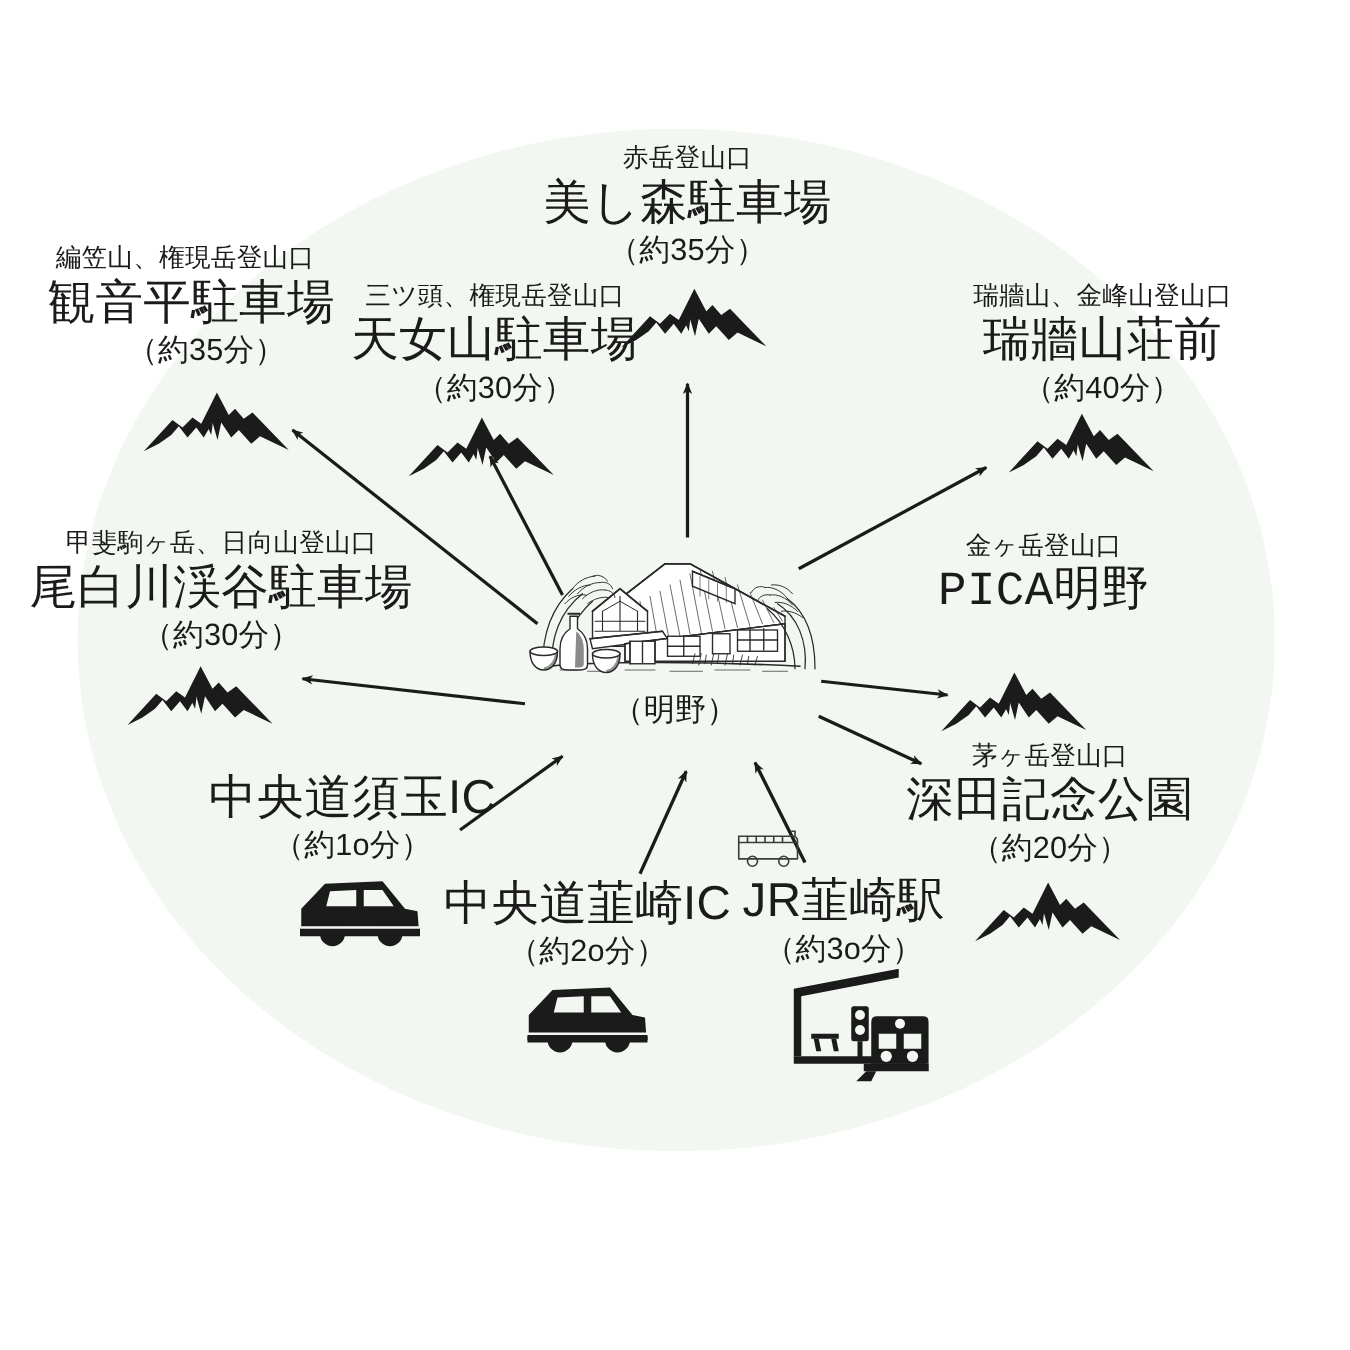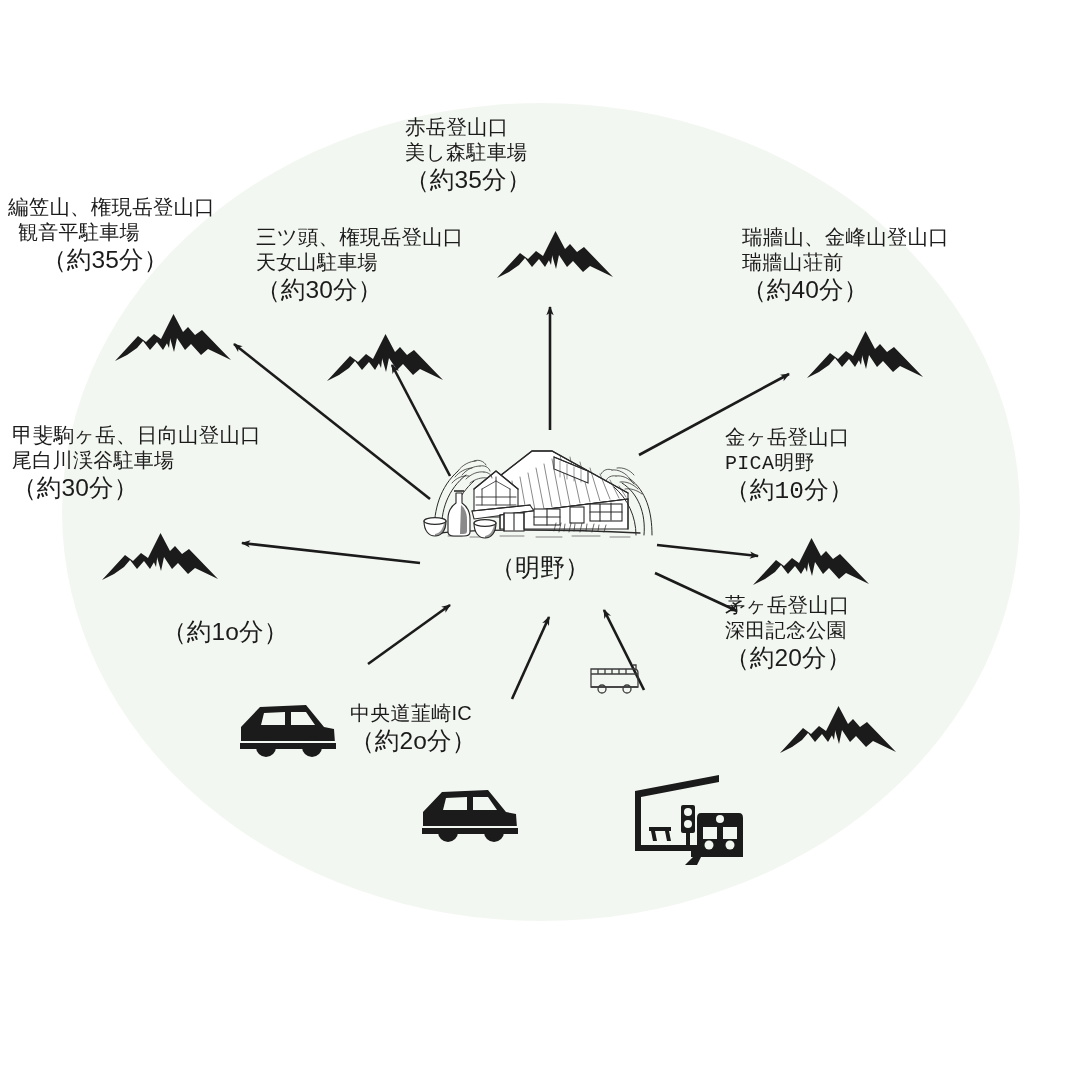--- a/index.html
+++ b/index.html
@@ -39,32 +39,32 @@
     position: absolute;
     line-height: 1.12;
     white-space: nowrap;
   }
   .node .sub {
     font-size: 20.5px;
     letter-spacing: .2px;
     display: block;
   }
   .node .main {
-    font-size: 20px;
+    font-size: 38px;
     letter-spacing: .3px;
     display: block;
     margin-top: 2px;
   }
   .node .time {
     font-size: 24.5px;
     letter-spacing: .2px;
     display: block;
     margin-top: 3px;
   }
-  .ta-c { text-align: left; }
+  .ta-c { text-align: center; }
 
   
   .ind-1 .main { margin-left: 10px; }
   .ind-1 .time { margin-left: 34px; }
 
   
   .icon {
     position: absolute;
   }
   .icon svg { display: block; }
@@ -392,32 +392,36 @@
 
   <div class="node ta-c" style="left:12px; top:424px; width:330px;">
     <span class="sub">甲斐駒ヶ岳、日向山登山口</span>
     <span class="main">尾白川渓谷駐車場</span>
     <span class="time">（約30分）</span>
   </div>
 
   <div class="node ta-c" style="left:725px; top:428px; width:220px;font-family:Liberation Mono, monospace;">
     <span class="sub">金ヶ岳登山口</span>
     <span class="main">PICA明野</span>
-    <span class="time">（約10分）</span>
   </div>
 
   <div class="node ta-c" style="left:725px; top:594px; width:230px;">
     <span class="sub">茅ヶ岳登山口</span>
     <span class="main">深田記念公園</span>
     <span class="time">（約20分）</span>
   </div>
 
   <div class="node ta-c" style="left:162px; top:615px; width:240px;">
+    <span class="main">中央道須玉IC</span>
     <span class="time">（約1o分）</span>
   </div>
 
   <div class="node ta-c" style="left:350px; top:700px; width:240px;">
     <span class="main">中央道韮崎IC</span>
     <span class="time">（約2o分）</span>
   </div>
 
+  <div class="node ta-c" style="left:560px; top:698px; width:230px;">
+    <span class="main">JR韮崎駅</span>
+    <span class="time">（約3o分）</span>
+  </div>
 
 </div>
 
 </body></html>

